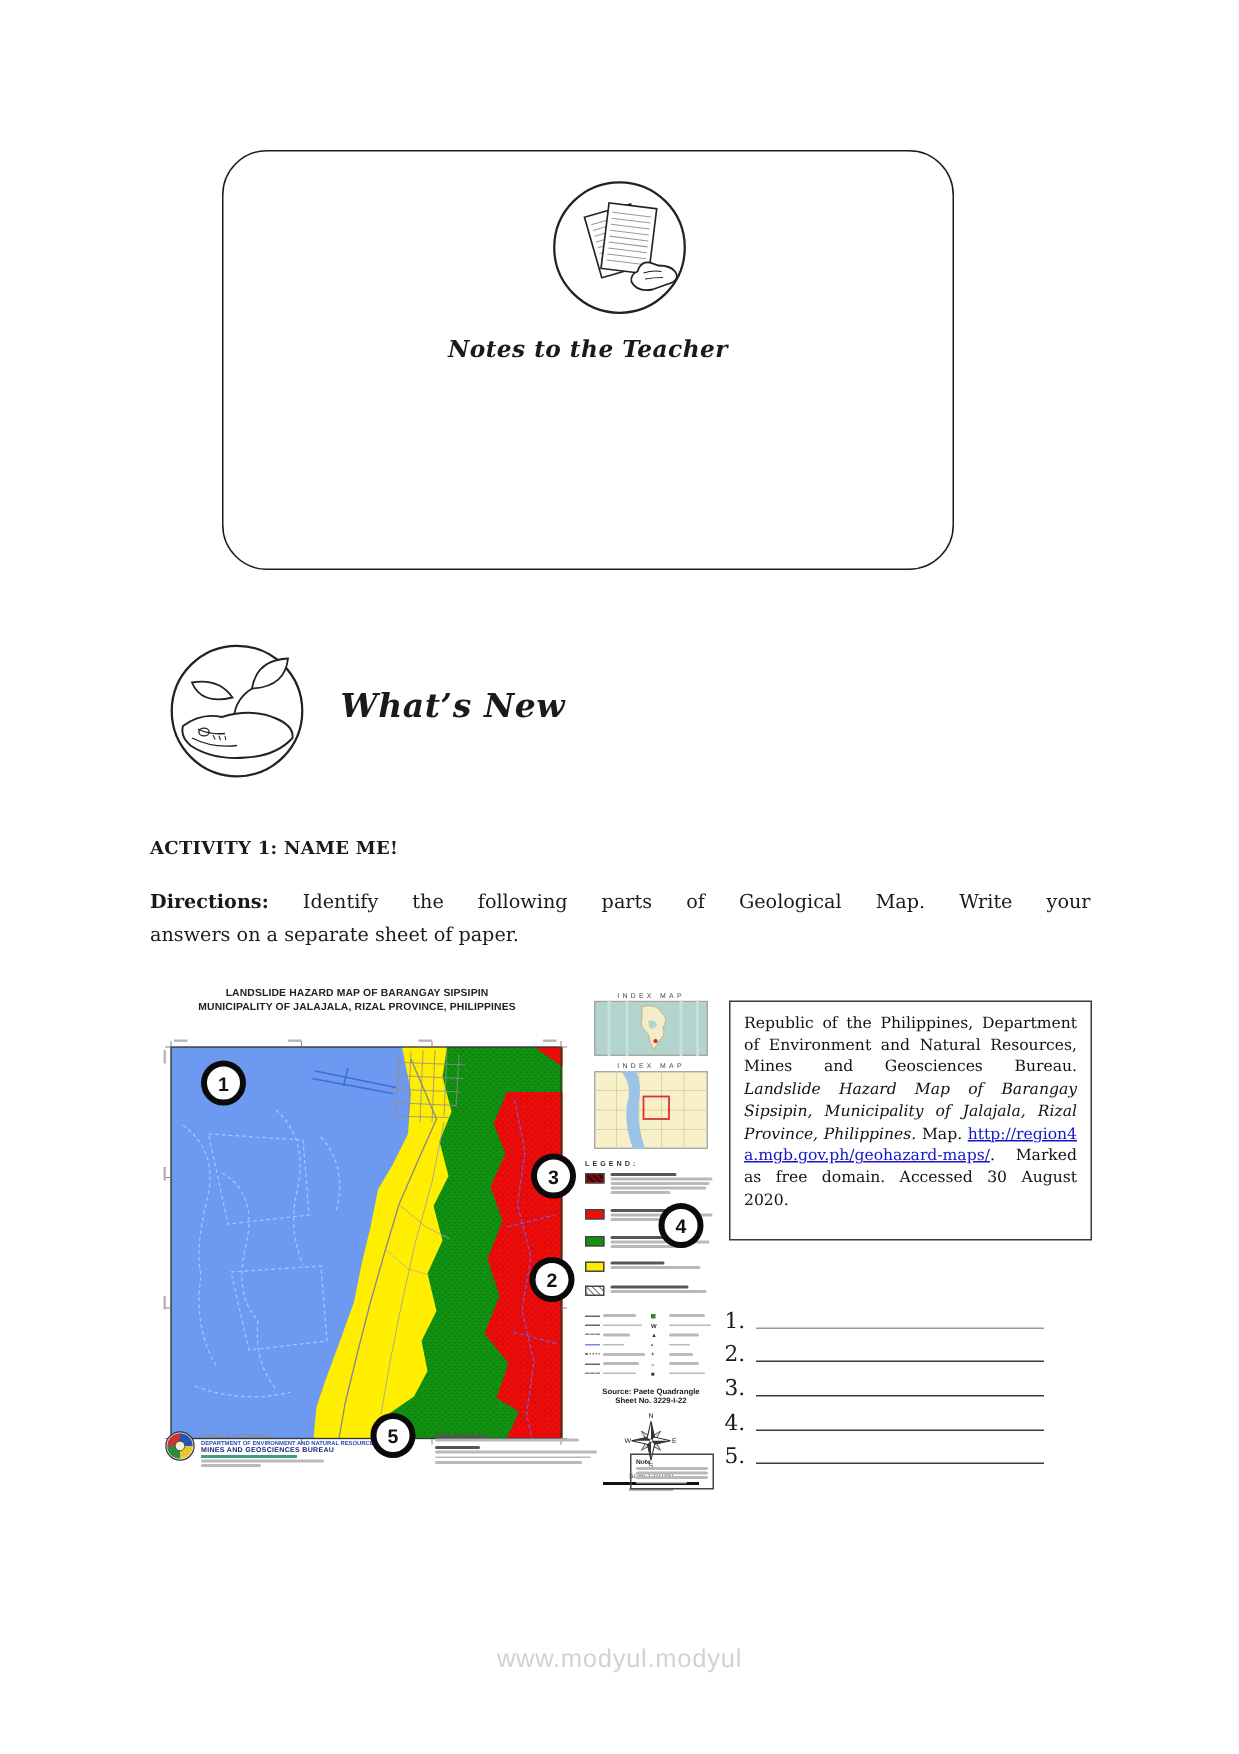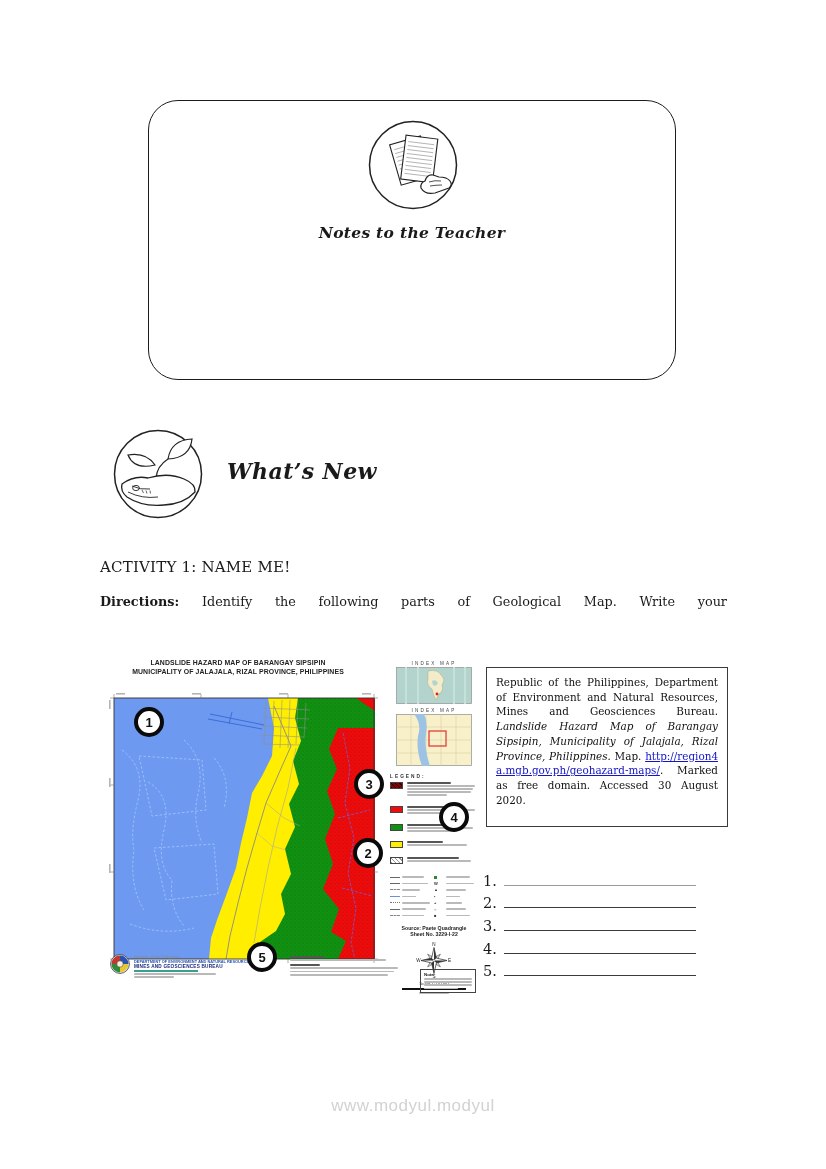--- a/index.html
+++ b/index.html
@@ -4,40 +4,40 @@
 <style>
   * { margin:0; padding:0; box-sizing:border-box; }
   html,body { background:#ffffff; }
   .page {
     position:relative; width:826px; height:1169px; margin:0 auto;
     background:#ffffff; overflow:hidden;
     font-family:"DejaVu Serif", serif; color:#1a1a1a;
   }
   
   .teacher-box {
-    position:absolute; left:148px; top:100px; width:528px; height:280px;
+    position:absolute; left:148px; top:100px; width:488px; height:280px;
     border:1.6px solid #1c1c1c; border-radius:30px; background:#fff;
   }
   .teacher-icon { position:absolute; left:218px; top:18px; }
   .teacher-heading {
     position:absolute; left:0; top:122px; width:100%; text-align:center;
     font-weight:bold; font-style:italic; font-size:15.5px; letter-spacing:.3px;
   }
   .teacher-body {
     position:absolute; left:18px; top:151px; width:478px;
     font-size:12.8px; line-height:19.6px; text-align:left;
   }
   
   .whatsnew-icon { position:absolute; left:112px; top:428px; }
   .whatsnew-heading {
     position:absolute; left:227px; top:458px;
     font-weight:bold; font-style:italic; font-size:22px; letter-spacing:.4px;
   }
   
-  .activity-title { position:absolute; left:100px; top:558px; font-weight:normal; font-size:15px; letter-spacing:.2px; }
+  .activity-title { position:absolute; left:100px; top:558px; font-weight:bold; font-size:12px; letter-spacing:.2px; }
   .directions { position:absolute; left:100px; top:591px; width:627px; font-size:12.8px; line-height:21.5px; }
   .directions .line1 { text-align:justify; text-align-last:justify; }
   .directions .bold { font-weight:bold; }
   
   .map-figure { position:absolute; left:105px; top:655px; width:375px; height:340px; font-family:"Liberation Sans", sans-serif; }
   .map-title { position:absolute; left:0; top:3px; width:266px; text-align:center; font-weight:bold; font-size:6.9px; line-height:9px; color:#222; letter-spacing:.1px; }
   .map-svg { position:absolute; left:3px; top:37px; }
   
   .marker {
     position:absolute; width:30px; height:30px; border-radius:50%;
@@ -167,20 +167,21 @@
     <path d="M10,56 Q22,47 36,50 Q56,44 72,51 Q84,56 83,64 Q72,76 52,77 Q30,79 15,69 Q8,63 10,56 Z" fill="#fff" stroke="#222" stroke-width="1.3"></path>
     <path d="M16,64 Q30,71 46,69 M20,58 Q28,62 38,61" fill="none" stroke="#222" stroke-width="0.9"></path>
     <ellipse cx="24" cy="60" rx="3.4" ry="2.6" fill="none" stroke="#222" stroke-width="0.9"></ellipse>
     <path d="M30,62 l1.5,3 M34,62.5 l1,3 M38,62.5 l.5,3" stroke="#222" stroke-width="0.7" fill="none"></path>
   </svg>
   <div class="whatsnew-heading">What’s New</div>
 
   <div class="activity-title">ACTIVITY 1: NAME ME!</div>
   <div class="directions">
     <div class="line1"><span class="bold">Directions:</span><span> Identify the following parts of Geological Map. Write your</span></div>
+    <div>answers on a separate sheet of paper.</div>
   </div>
 
   <div class="map-figure">
     <div class="map-title">
       <div>LANDSLIDE HAZARD MAP OF BARANGAY SIPSIPIN</div>
       <div>MUNICIPALITY OF JALAJALA, RIZAL PROVINCE, PHILIPPINES</div>
     </div>
 
     <svg class="map-svg" width="272" height="273" viewBox="-6 -6 272 273">
       <defs>

